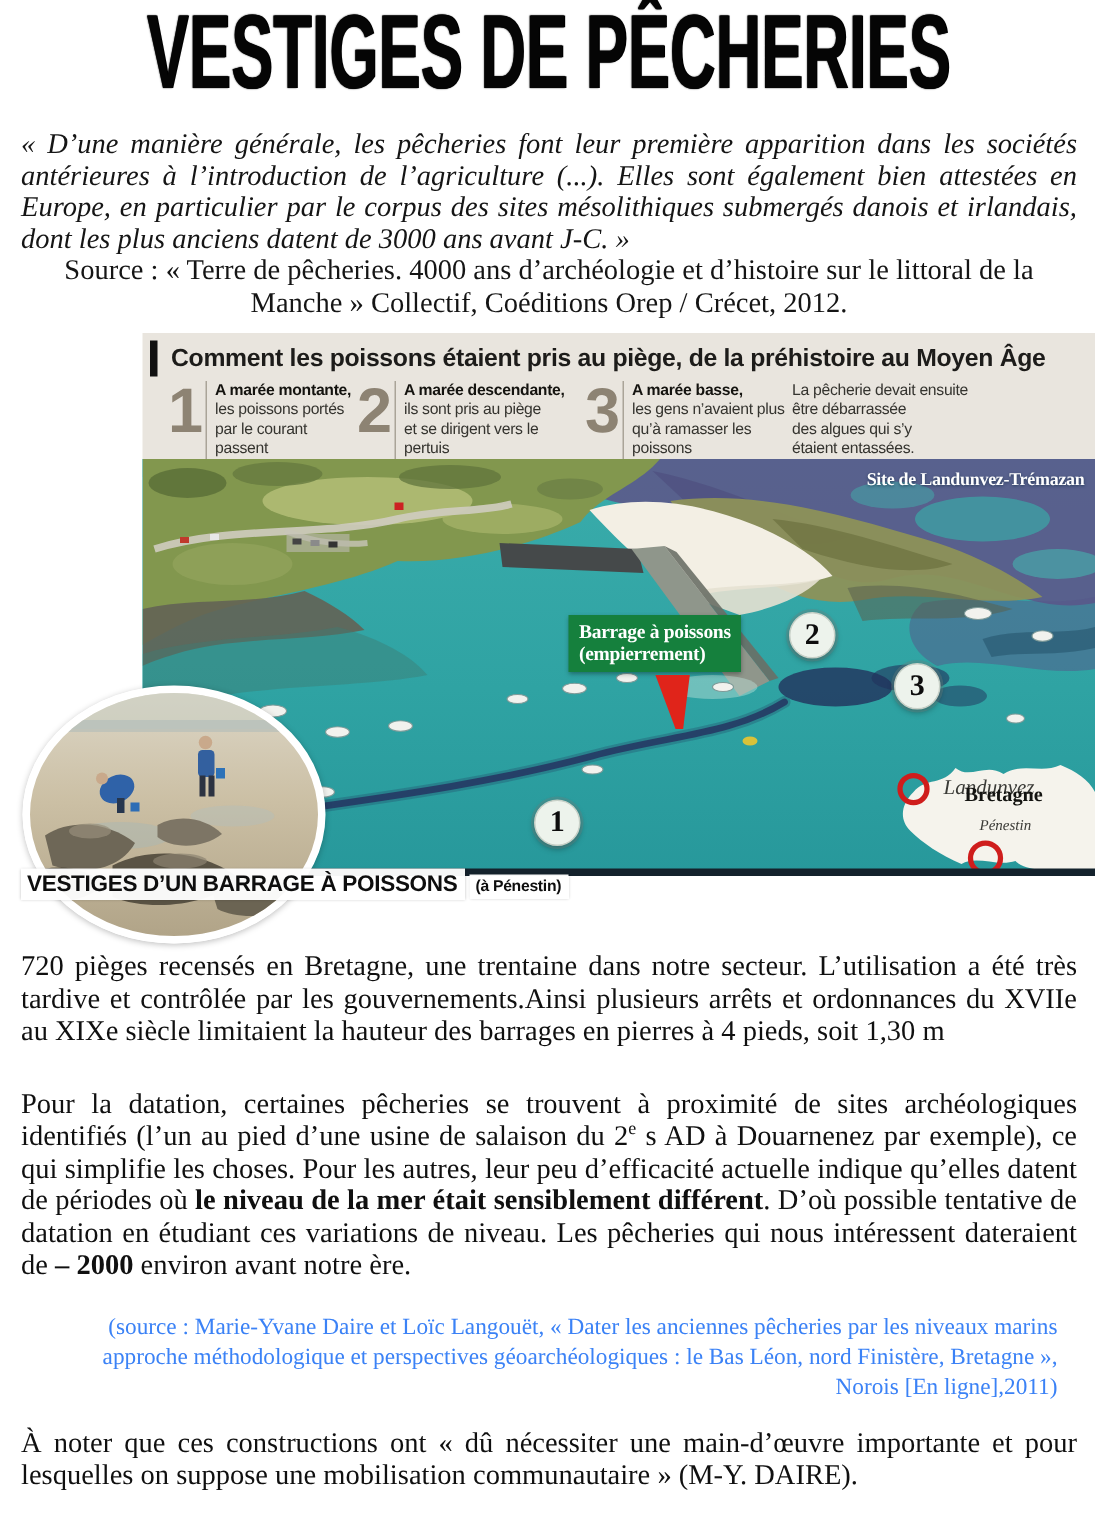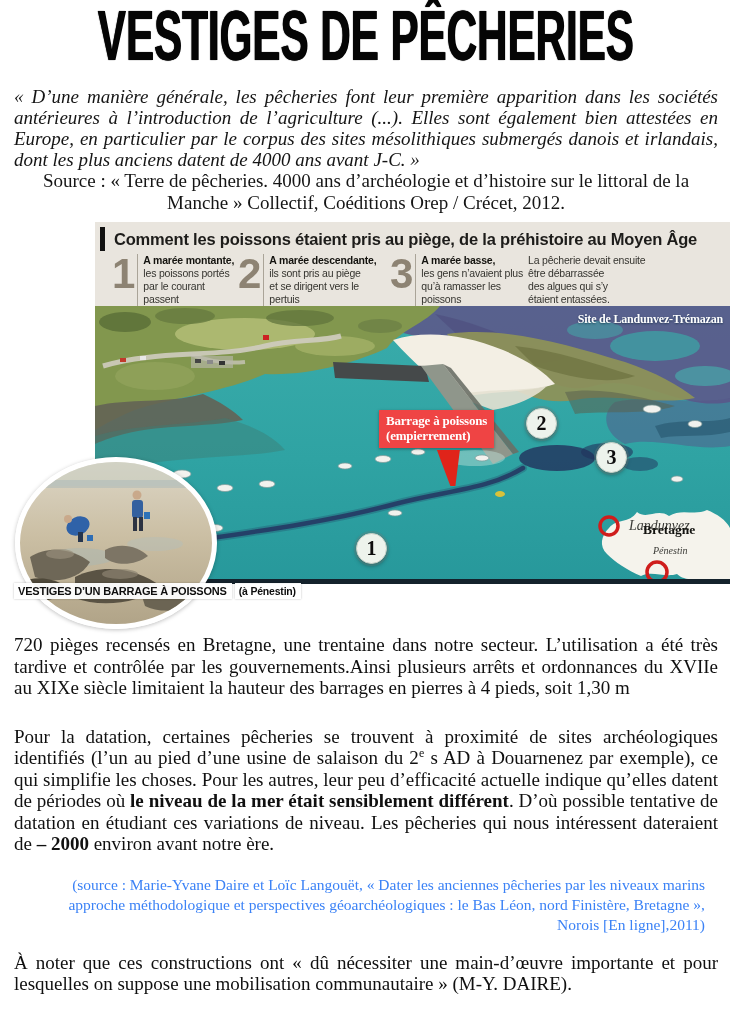--- a/index.html
+++ b/index.html
@@ -54,21 +54,21 @@
   .ig-photo{
     position:absolute;left:0;top:84px;width:635px;height:278px;overflow:hidden;
     font-family:Liberation Serif, serif;z-index:1;background:#2fa3a3;
   }
   .ig-photo > svg{position:absolute;left:0;top:0;}
   .site-label{
     position:absolute;top:6px;right:7px;color:#fff;font-weight:bold;font-size:12px;
     letter-spacing:-.2px;text-shadow:0 1px 2px rgba(10,40,60,.65);
   }
   .callout{
-    position:absolute;left:284px;top:104px;background:#ef4444;color:#fff;
+    position:absolute;left:284px;top:104px;background:#15803d;color:#fff;
     font-weight:bold;font-size:13px;line-height:1.12;padding:4px 7px 5px 7px;
     letter-spacing:-.2px;box-shadow:0 1px 3px rgba(0,0,0,.35);
   }
   .callout-tail{
     position:absolute;left:338px;top:144px;width:28px;height:36px;background:#e0241a;
     clip-path:polygon(14% 0, 96% 0, 80% 100%, 62% 100%);
   }
   .marker{
     position:absolute;width:31px;height:31px;border-radius:50%;
     background:#edf3ec;border:1px solid #c7d0c7;box-sizing:border-box;
@@ -89,21 +89,21 @@
     border-radius:50%;border:5px solid #ffffff;overflow:hidden;z-index:5;
     box-shadow:0 1px 4px rgba(0,0,0,.25);
     background:linear-gradient(#dcd6c6, #cbbfa4 45%, #b1a488);
   }
   .inset-caption{
     position:absolute;left:-81px;top:337px;z-index:6;white-space:nowrap;
     font-family:"Liberation Sans", sans-serif;
   }
   .cap-main,.cap-suffix{
     display:inline-block;background:rgba(255,255,255,.96);color:#0e0e0e;
-    font-weight:bold;font-size:11px;letter-spacing:-.2px;padding:2px 5px 2px 4px;
+    font-weight:bold;font-size:15px;letter-spacing:-.2px;padding:2px 5px 2px 4px;
     box-shadow:0 0 2px rgba(0,0,0,.25);
   }
   .cap-suffix{margin-left:3px;font-size:10.5px;margin-top:24px;}
   
   .body-par{margin:0;font-size:19px;line-height:21.5px;text-align:justify;color:#101010;}
   .p1{margin-bottom:27px;}
   .p2 sup{font-size:12px;line-height:0;}
   .source-note{
     margin:20px 13px 0 30px;font-size:15.5px;line-height:20px;text-align:right;color:#3b82f6;
   }
@@ -112,21 +112,21 @@
 </style>
 </head>
 <body>
 
 <div class="page">
 
   <div class="title-wrap">
     <span class="title-text">VESTIGES DE PÊCHERIES</span>
   </div>
 
-  <p class="quote"><span>« D’une manière générale, les pêcheries font leur </span><span class="u">première apparition</span><span> dans les sociétés antérieures à l’introduction de l’agriculture (...). Elles sont également bien attestées en Europe, en particulier par le corpus des sites mésolithiques submergés danois et irlandais, dont les plus anciens datent de 4000 ans avant J-C. »</span></p>
+  <p class="quote"><span>« D’une manière générale, les pêcheries font leur </span><span class="u">première apparition</span><span> dans les sociétés antérieures à l’introduction de l’agriculture (...). Elles sont également bien attestées en Europe, en particulier par le corpus des sites mésolithiques submergés danois et irlandais, dont les plus anciens datent de 3000 ans avant J-C. »</span></p>
 
   <p class="quote-source">Source : « Terre de pêcheries. 4000 ans d’archéologie et d’histoire sur le littoral de la Manche » Collectif, Coéditions Orep / Crécet, 2012.</p>
 
   <figure class="infographic" style="margin-top:9px;">
 
     <div class="ig-header">
       <div class="ig-title-row">
         <span class="ig-bar"></span>
         <span class="ig-title">Comment les poissons étaient pris au piège, de la préhistoire au Moyen Âge</span>
       </div>

